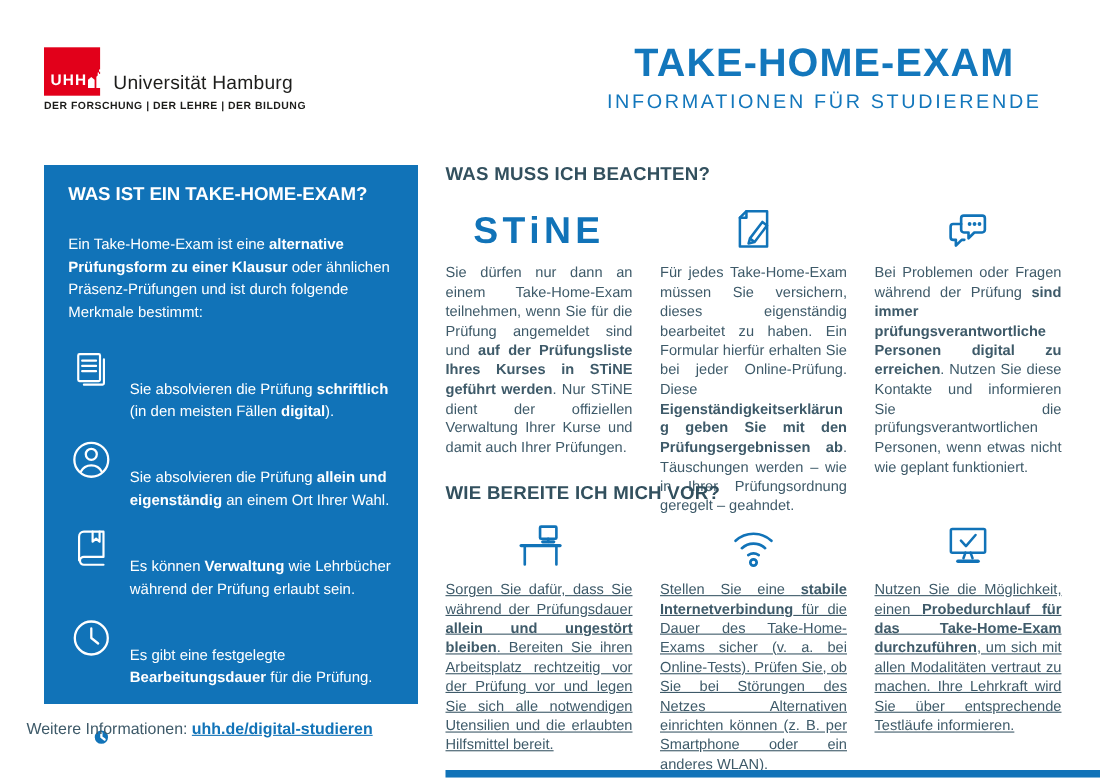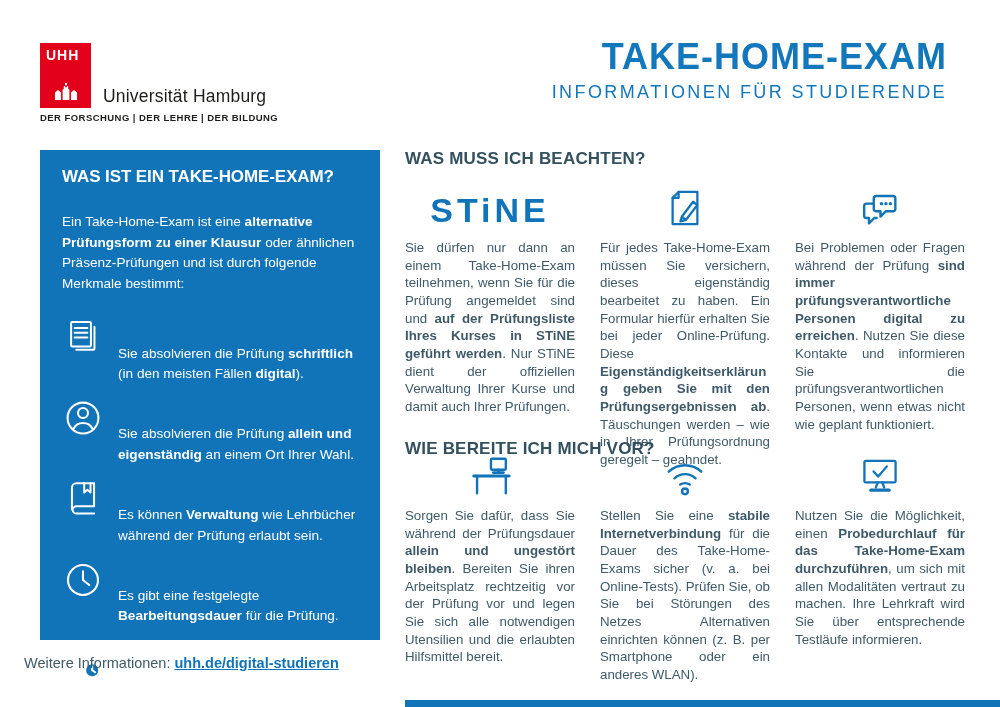--- a/index.html
+++ b/index.html
@@ -12,30 +12,30 @@
     position:relative; background:#ffffff; overflow:hidden;
     font-family:"Liberation Sans", sans-serif; color:var(--c-body_text);
   }
   b{ font-weight:700; }
   .ico{ fill:none; stroke:currentColor; stroke-width:2.5; stroke-linecap:round; stroke-linejoin:round; display:block; }
 
   
   .logo{ position:absolute; left:40px; top:43px; }
   .logo-row{ display:flex; align-items:flex-end; gap:12px; }
   .logo-square{
-    width:51px; height:65px; background:var(--c-logo_red); color:#fff;
-    display:flex; flex-direction:column; align-items:center; justify-content:space-between;
-    padding:5px 6px 4px;
+    width:51px; height:44px; background:var(--c-logo_red); color:#fff;
+    display:flex; align-items:center; justify-content:space-between;
+    padding:22px 6px 4px;
   }
   .logo-monogram{ font-weight:700; font-size:14px; letter-spacing:1px; line-height:1; align-self:flex-start; }
   .logo-org{ font-size:17.5px; font-weight:500; color:var(--c-logo_black); letter-spacing:0.2px; padding-bottom:1px; white-space:nowrap; }
   .logo-tagline{ margin-top:4px; font-size:9.5px; font-weight:700; color:var(--c-logo_black); letter-spacing:0.45px; white-space:nowrap; }
 
   
-  .masthead{ position:absolute; top:38px; right:53px; text-align:right; color:var(--c-title_blue); }
+  .masthead{ position:absolute; top:38px; right:53px; text-align:center; color:var(--c-title_blue); }
   .masthead h1{ font-size:36px; font-weight:700; letter-spacing:1px; line-height:1.05; white-space:nowrap; }
   .masthead .sub{ margin-top:6px; font-size:18px; font-weight:400; letter-spacing:2.4px; white-space:nowrap; }
 
   
   .panel{
     position:absolute; left:40px; top:150px; width:340px; height:490px;
     background:var(--c-blue); color:#fff; padding:17px 16px 12px 22px;
   }
   .panel h2{ font-size:17px; font-weight:700; letter-spacing:-0.1px; margin-bottom:25px; white-space:nowrap; }
   .panel .intro{ font-size:13.6px; line-height:1.52; margin-bottom:22px; }
@@ -46,21 +46,21 @@
   
   .more{ position:absolute; left:24px; top:655px; font-size:14.5px; color:var(--c-body_text); }
   .more a{ color:var(--c-blue); font-weight:700; text-decoration:underline; margin-left:4px; }
 
   
   .sec-head{ position:absolute; left:405px; font-size:17px; font-weight:700; color:var(--c-heading_dark); letter-spacing:0.2px; white-space:nowrap; }
   #sec1-head{ top:149px; }
   #sec2-head{ top:439px; }
   .cols{ position:absolute; left:405px; width:560px; display:flex; gap:25px; }
   #cols1{ top:180px; }
-  #cols2{ top:448px; }
+  #cols2{ top:468px;text-decoration:underline; }
   .col{ width:170px; }
   .col-head{ height:50px; display:flex; align-items:flex-end; justify-content:center; margin-bottom:9px; color:var(--c-blue); }
   .col p{
     font-size:13.3px; line-height:1.33; color:var(--c-body_text);
     text-align:justify; hyphens:auto; -webkit-hyphens:auto; overflow-wrap:break-word;
   }
   .stine{ font-size:34px; font-weight:700; letter-spacing:4px; color:var(--c-blue); line-height:1; padding-bottom:3px; }
 
   .bottom-bar{ position:absolute; left:405px; right:0; bottom:0; height:7px; background:var(--c-blue); }
 </style>

